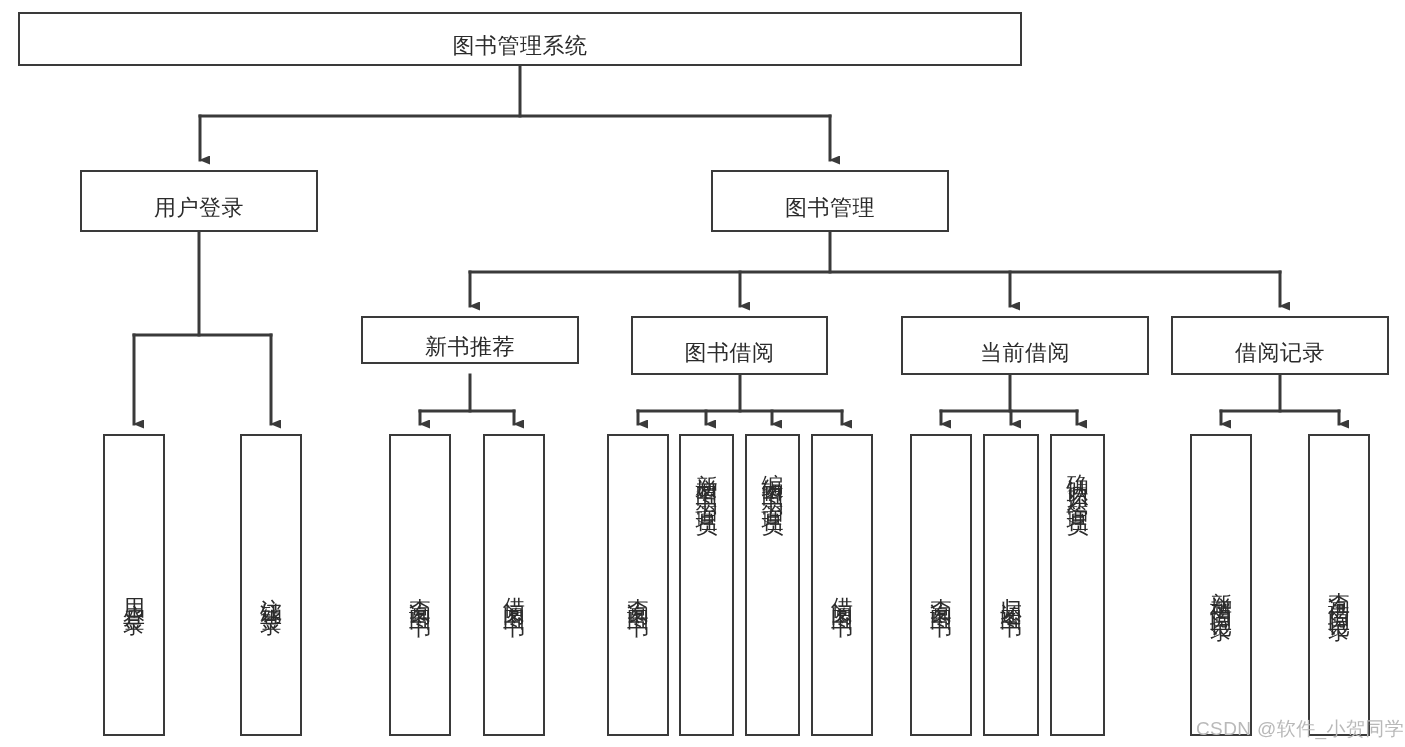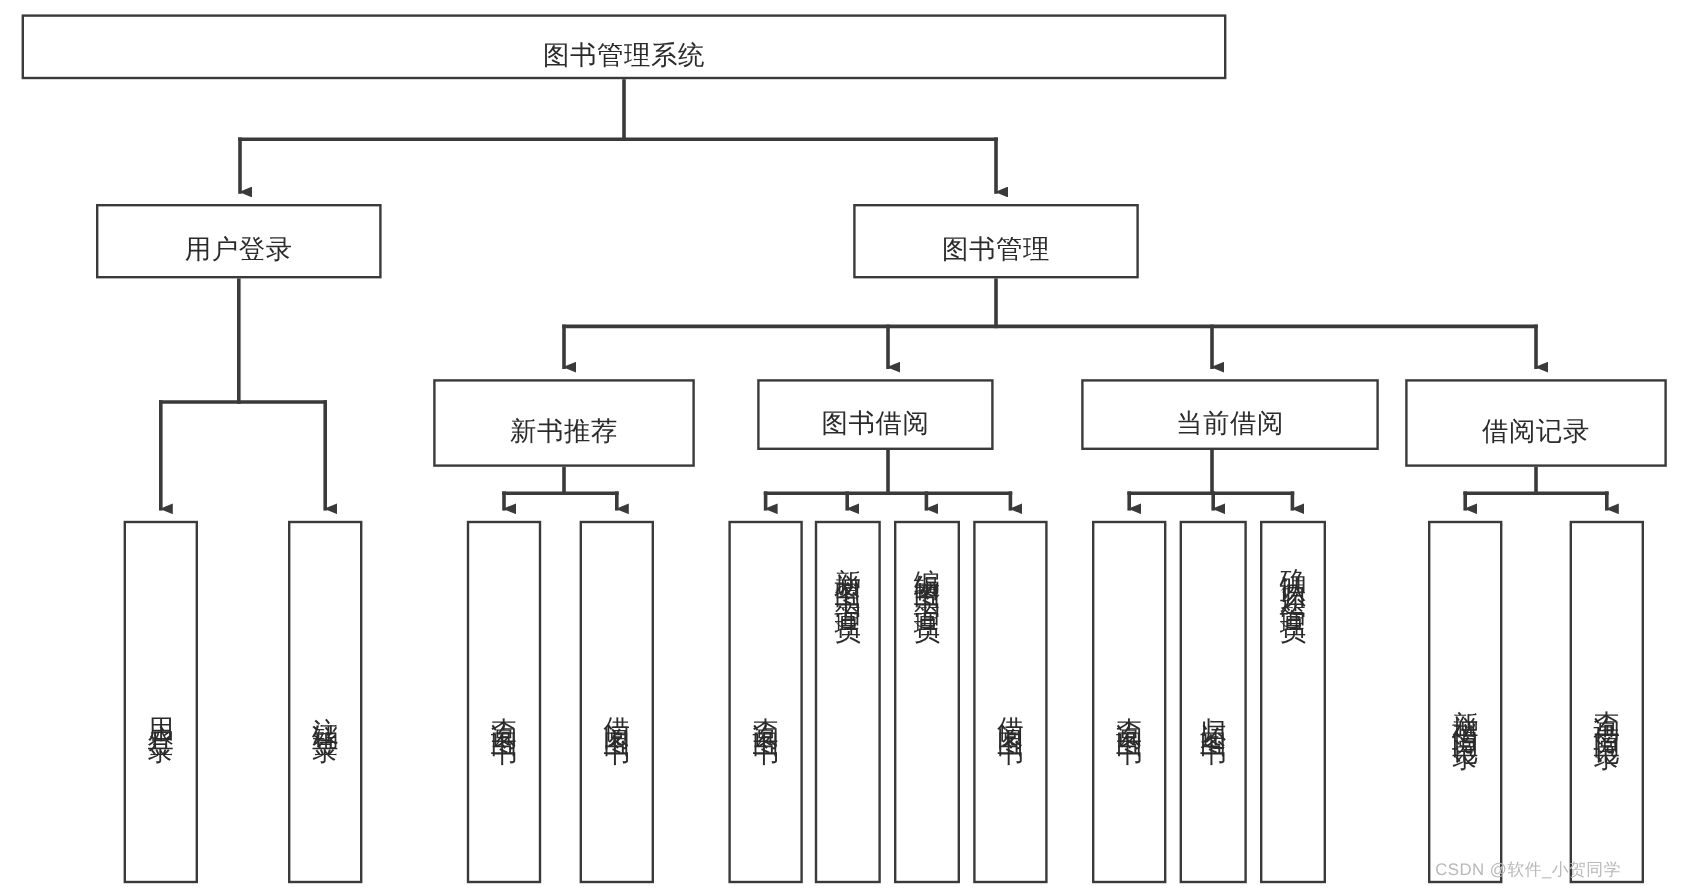--- a/index.html
+++ b/index.html
@@ -61,21 +61,21 @@
     font-size: 22px;
     line-height: 30px;
     letter-spacing: 6px;
   }
   .node.vert.centered {
     align-items: center;
     padding-top: 0;
   }
   .watermark {
     position: absolute;
-    font-size: 14px;
+    font-size: 19px;
     color: #b9b9b9;
     white-space: nowrap;
     z-index: 3;
     letter-spacing: 0.4px;
   }
 </style>
 </head>
 <body>
 
 <div id="diagram-root" style="background: rgb(255, 255, 255);">
@@ -134,30 +134,30 @@
     <span class="node-label">图书管理系统</span>
   </div>
 
   <div class="node horiz" style="left: 80px; top: 170px; width: 238px; height: 62px; border-color: rgb(58, 58, 58); color: rgb(43, 43, 43);">
     <span class="node-label">用户登录</span>
   </div>
   <div class="node horiz" style="left: 711px; top: 170px; width: 238px; height: 62px; border-color: rgb(58, 58, 58); color: rgb(43, 43, 43);">
     <span class="node-label">图书管理</span>
   </div>
 
-  <div class="node horiz" style="left: 361px; top: 316px; width: 218px; height: 73px; border-color: rgb(58, 58, 58); color: rgb(43, 43, 43);">
+  <div class="node horiz" style="left: 361px; top: 316px; width: 218px; height: 48px; border-color: rgb(58, 58, 58); color: rgb(43, 43, 43);">
     <span class="node-label">新书推荐</span>
   </div>
   <div class="node horiz" style="left: 631px; top: 316px; width: 197px; height: 59px; border-color: rgb(58, 58, 58); color: rgb(43, 43, 43);">
     <span class="node-label">图书借阅</span>
   </div>
   <div class="node horiz" style="left: 901px; top: 316px; width: 248px; height: 59px; border-color: rgb(58, 58, 58); color: rgb(43, 43, 43);">
     <span class="node-label">当前借阅</span>
   </div>
-  <div class="node horiz" style="left: 1171px; top: 316px; width: 218px; height: 73px; border-color: rgb(58, 58, 58); color: rgb(43, 43, 43);">
+  <div class="node horiz" style="left: 1171px; top: 316px; width: 218px; height: 59px; border-color: rgb(58, 58, 58); color: rgb(43, 43, 43);">
     <span class="node-label">借阅记录</span>
   </div>
 
   <div class="node vert centered" style="left: 103px; top: 434px; width: 62px; height: 302px; border-color: rgb(58, 58, 58); color: rgb(43, 43, 43);">
     <span class="node-label">用户登录</span>
   </div>
   <div class="node vert centered" style="left: 240px; top: 434px; width: 62px; height: 302px; border-color: rgb(58, 58, 58); color: rgb(43, 43, 43);">
     <span class="node-label">注销登录</span>
   </div>
   <div class="node vert centered" style="left: 389px; top: 434px; width: 62px; height: 302px; border-color: rgb(58, 58, 58); color: rgb(43, 43, 43);">

